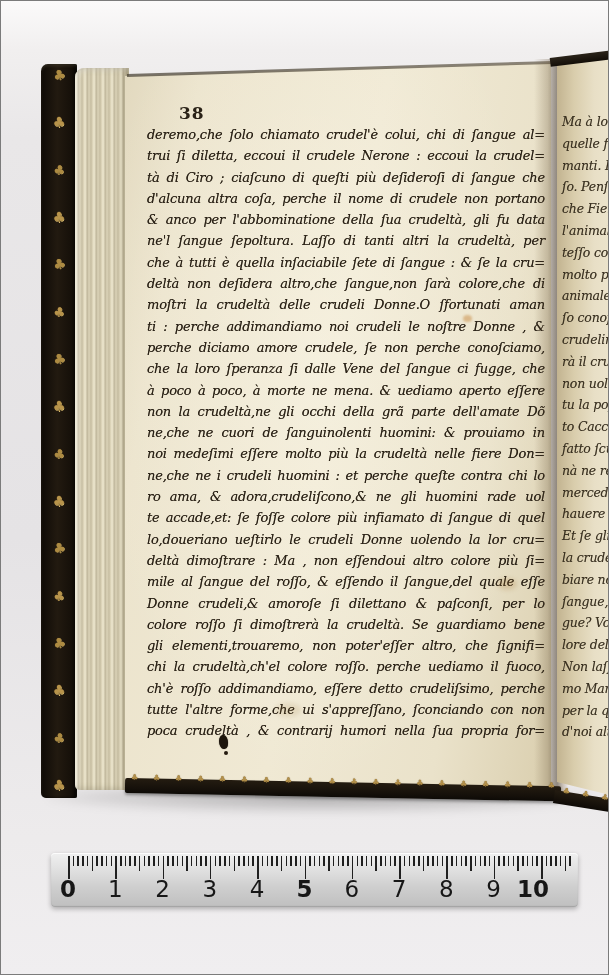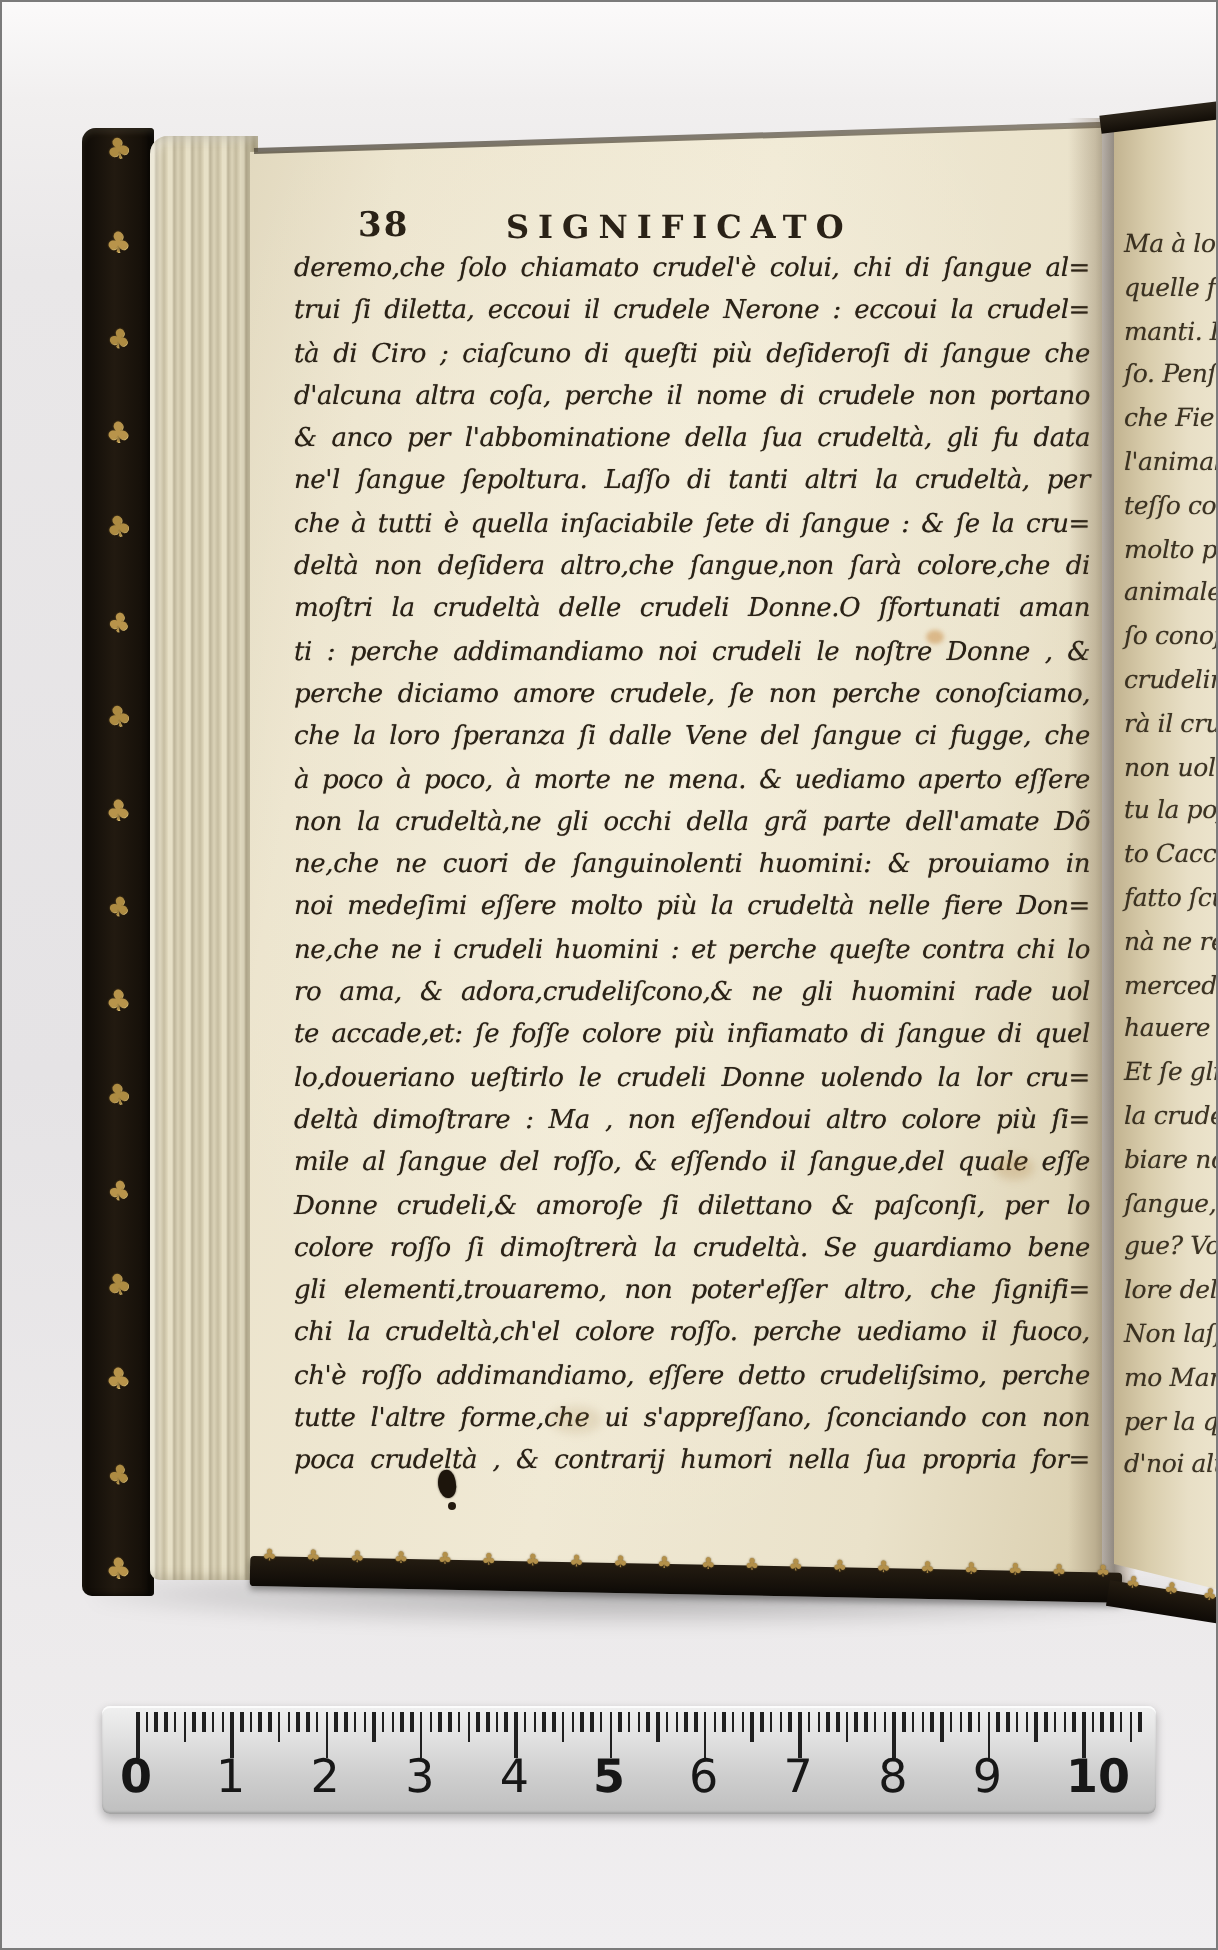--- a/index.html
+++ b/index.html
@@ -119,21 +119,20 @@
         <b>♣</b>
         <b>♣</b>
       </div>
   </div>
 
   <div class="page-stack"></div>
 
   <div class="left-page">
     <div class="header-row">
       <span class="page-number">38</span>
-      <span class="running-title">SIGNIFICATO</span>
     </div>
     <div class="text-block">
         <div class="tline">deremo,che ſolo chiamato crudel'è colui, chi di ſangue al=</div>
         <div class="tline">trui ſi diletta, eccoui il crudele Nerone : eccoui la crudel=</div>
         <div class="tline">tà di Ciro ; ciaſcuno di queſti più deſideroſi di ſangue che</div>
         <div class="tline">d'alcuna altra coſa, perche il nome di crudele non portano</div>
         <div class="tline">&amp; anco per l'abbominatione della ſua crudeltà, gli fu data</div>
         <div class="tline">ne'l ſangue ſepoltura.  Laſſo di tanti altri la crudeltà, per</div>
         <div class="tline">che à tutti è quella inſaciabile ſete di ſangue : &amp; ſe la cru=</div>
         <div class="tline">deltà non deſidera altro,che ſangue,non ſarà colore,che di</div>
@@ -352,17 +351,17 @@
         <div class="rnum bold" style="left: 17px;">0</div>
         <div class="rnum" style="left: 64.3px;">1</div>
         <div class="rnum" style="left: 111.6px;">2</div>
         <div class="rnum" style="left: 158.9px;">3</div>
         <div class="rnum" style="left: 206.2px;">4</div>
         <div class="rnum bold" style="left: 253.5px;">5</div>
         <div class="rnum" style="left: 300.8px;">6</div>
         <div class="rnum" style="left: 348.1px;">7</div>
         <div class="rnum" style="left: 395.4px;">8</div>
         <div class="rnum" style="left: 442.7px;">9</div>
-        <div class="rnum bold" style="left: 498px;">10</div>
+        <div class="rnum bold" style="left: 482px;">10</div>
       </div>
   </div>
 
 </div>
 
 </body></html>

